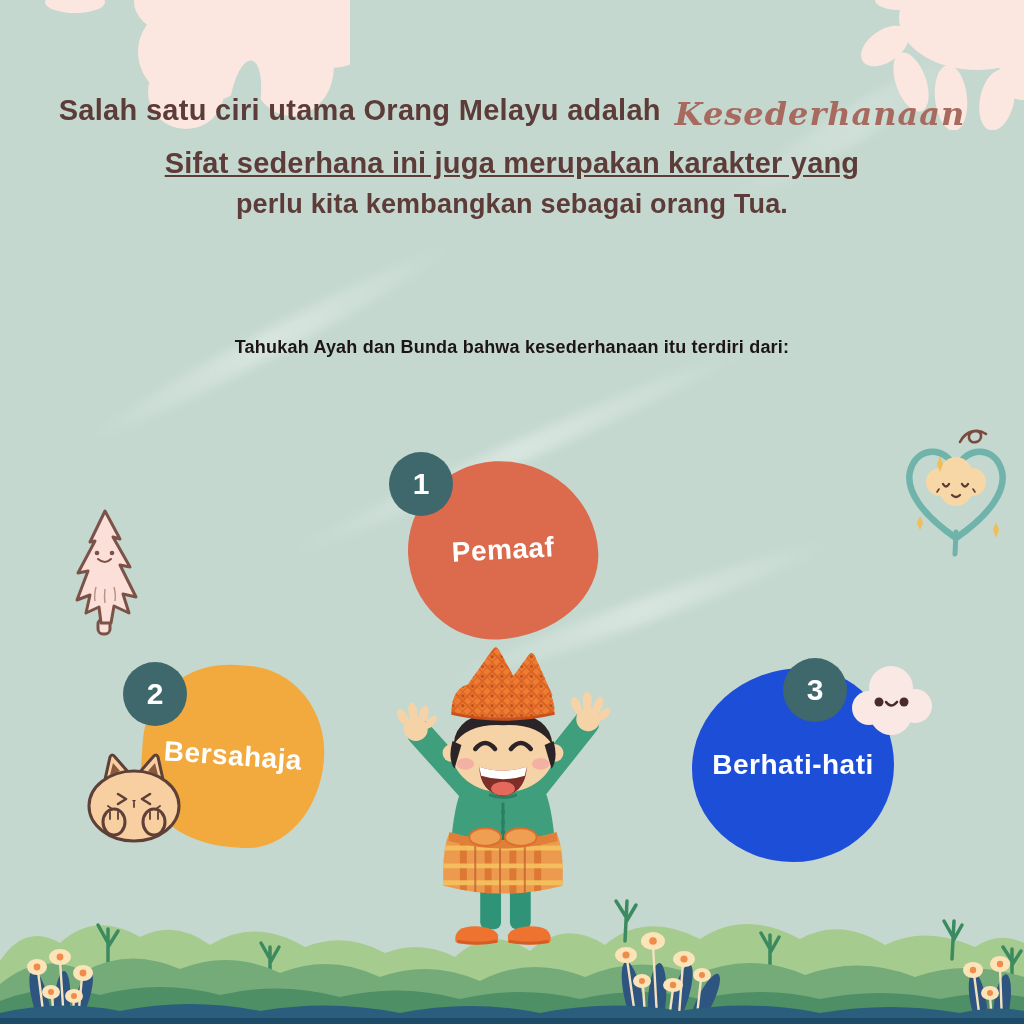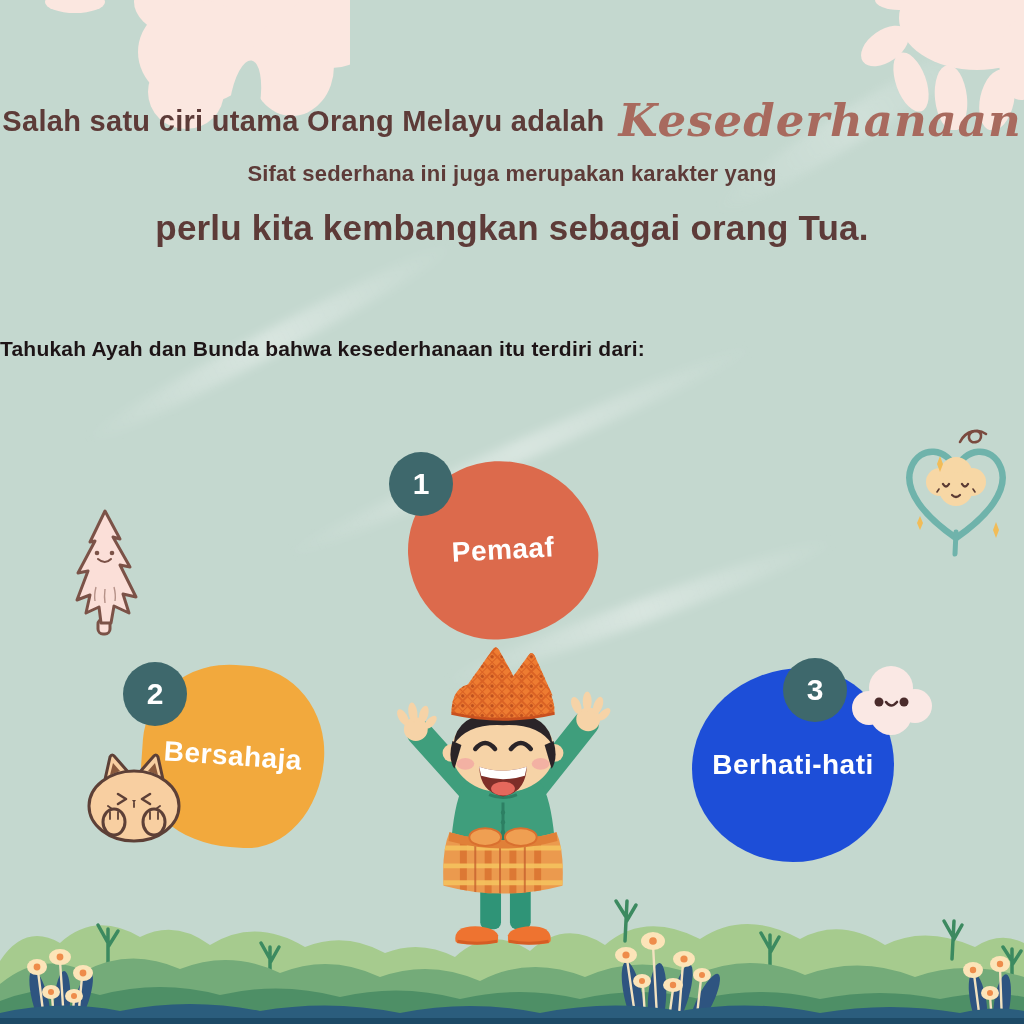--- a/index.html
+++ b/index.html
@@ -7,26 +7,26 @@
     position:relative;width:1024px;height:1024px;overflow:hidden;
     font-family:"Liberation Sans",sans-serif;
   }
   .streak{position:absolute;background:linear-gradient(90deg,transparent,rgba(255,255,255,.34),transparent);
     border-radius:50%;filter:blur(5px);pointer-events:none;}
   .splash{position:absolute;}
   .heading{position:absolute;top:94px;left:0;width:100%;text-align:center;z-index:2;}
   .heading-line1{font-size:29px;font-weight:700;letter-spacing:.3px;}
   .heading-line1 .hl{
     font-family:"DejaVu Serif",serif;font-style:italic;font-weight:700;
-    font-size:45px;letter-spacing:1px;margin-left:14px;vertical-align:-5px;
+    font-size:32px;letter-spacing:1px;margin-left:14px;vertical-align:-5px;
   }
-  .heading-line2{font-size:22px;font-weight:700;margin-top:14px;letter-spacing:.2px;}
-  .heading-line3{font-size:35px;font-weight:700;margin-top:21px;letter-spacing:.2px;}
-  .question{position:absolute;top:337px;left:0;width:100%;
-    font-size:21px;font-weight:700;letter-spacing:.2px;z-index:2;}
+  .heading-line2{font-size:29px;font-weight:700;margin-top:14px;letter-spacing:.2px;text-decoration:underline;}
+  .heading-line3{font-size:27px;font-weight:700;margin-top:9px;letter-spacing:.2px;}
+  .question{position:absolute;top:337px;left:0;width:100%;text-align:center;
+    font-size:18px;font-weight:700;letter-spacing:.2px;z-index:2;}
   .blob{position:absolute;display:flex;align-items:center;justify-content:center;
     color:#fff;font-weight:700;font-size:28px;letter-spacing:.5px;z-index:2;}
   #blob-1{left:408px;top:461px;width:190px;height:178px;
     border-radius:48% 52% 55% 45% / 50% 54% 46% 50%;transform:rotate(-3deg);}
   #blob-2{left:142px;top:665px;width:182px;height:182px;
     border-radius:52% 48% 44% 56% / 48% 52% 56% 44%;transform:rotate(4deg);}
   #blob-3{left:692px;top:668px;width:202px;height:194px;
     border-radius:55% 45% 50% 50% / 52% 50% 50% 48%;}
   .num{position:absolute;width:64px;height:64px;border-radius:50%;color:#fff;
     display:flex;align-items:center;justify-content:center;font-size:30px;font-weight:700;z-index:3;}

